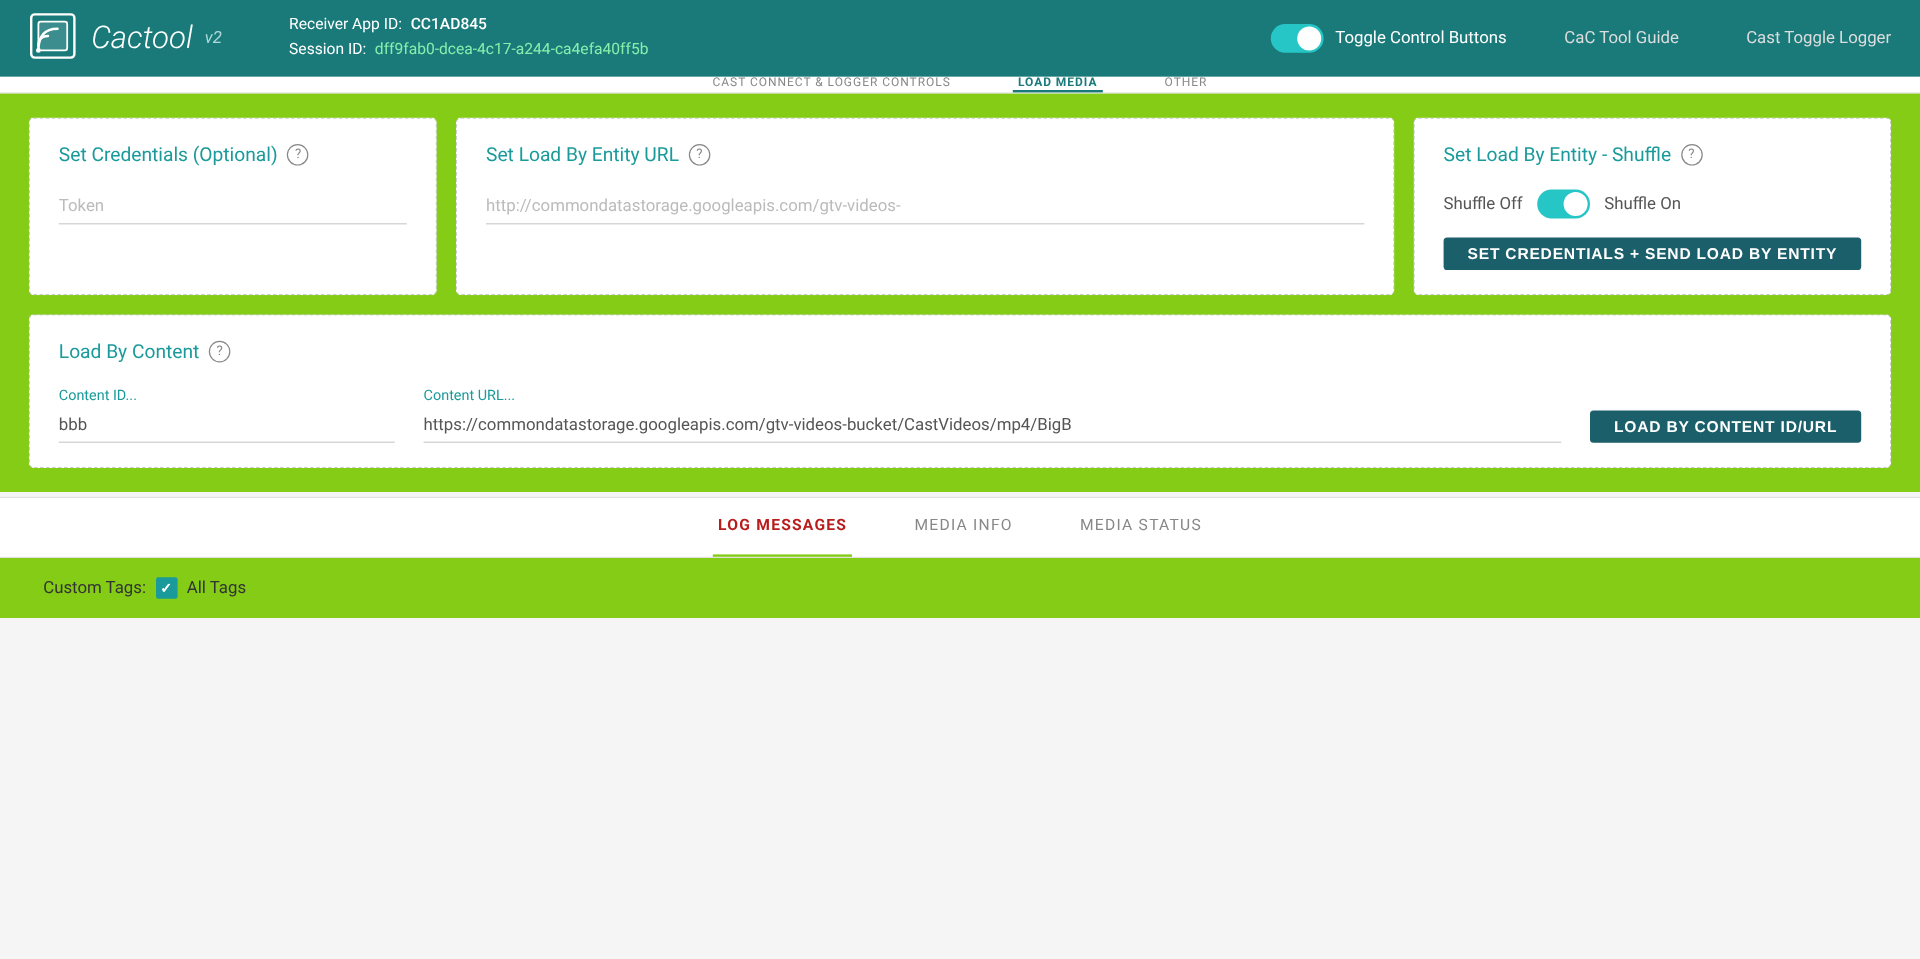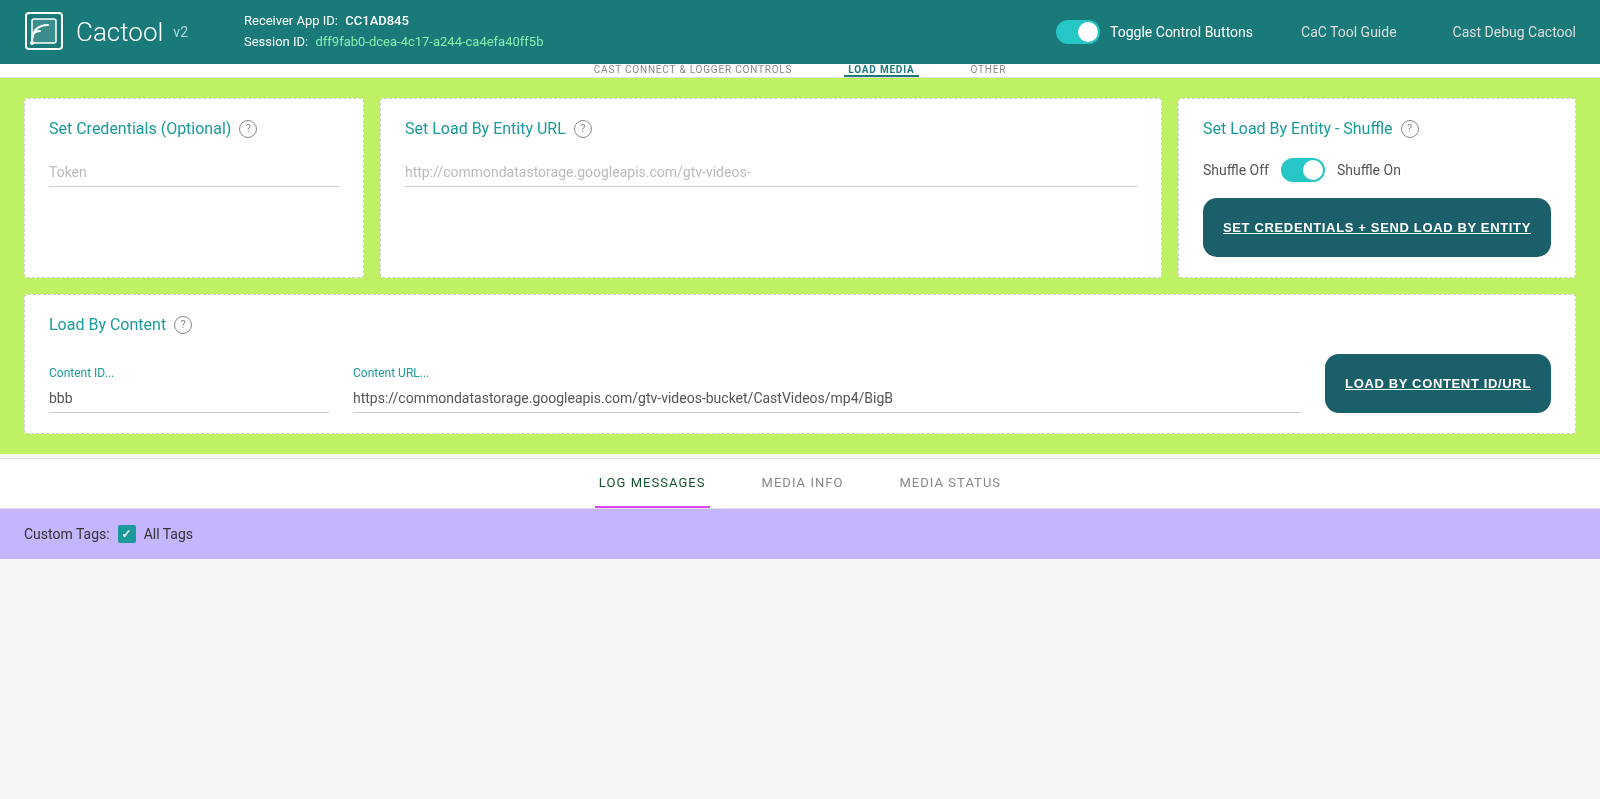--- a/index.html
+++ b/index.html
@@ -11,20 +11,21 @@
       display: flex;
       align-items: center;
       padding: 0 24px;
       height: 64px;
       color: white;
     }
     .header-logo {
       display: flex;
       align-items: center;
       margin-right: 32px;
+      font-style: italic;
     }
     .header-logo-text {
       font-size: 26px;
       font-weight: 300;
       color: white;
       margin-right: 10px;
     }
     .header-logo-v2 {
       font-size: 14px;
       color: #b0d8d8;
@@ -104,21 +105,21 @@
     }
     .tab-item.active {
       color: #1a7a7a;
       border-bottom: 2px solid #1a7a7a;
       font-weight: 700;
     }
 
     
     .main-content {
       padding: 20px 24px;
-      background: #bef264;
+      background: #84cc16;
     }
 
     
     .cards-row {
       display: flex;
       gap: 16px;
       margin-bottom: 16px;
     }
     .card {
       background: white;
@@ -201,29 +202,28 @@
       top: 2px;
       background: white;
       border-radius: 50%;
     }
 
     
     .btn-primary {
       background: #1a5f6a;
       color: white;
       border: none;
-      border-radius: 14px;
-      padding: 22px 20px;
+      border-radius: 3px;
+      padding: 6px 20px;
       font-size: 13px;
       font-weight: 600;
       letter-spacing: 0.05em;
       cursor: pointer;
       white-space: nowrap;
       text-transform: uppercase;
-      text-decoration: underline;
     }
 
     
     .load-content-fields {
       display: flex;
       align-items: flex-end;
       gap: 24px;
     }
     .field-group {
       display: flex;
@@ -254,28 +254,28 @@
       padding: 16px 4px;
       font-size: 13px;
       letter-spacing: 0.08em;
       color: #888;
       cursor: pointer;
       border-bottom: 2px solid transparent;
       text-transform: uppercase;
       font-weight: 400;
     }
     .bottom-tab.active {
-      color: #14532d;
-      border-bottom: 2px solid #d946ef;
-      font-weight: 400;
+      color: #b91c1c;
+      border-bottom: 2px solid #84cc16;
+      font-weight: 700;
     }
 
     .bottom-content {
-      padding: 16px 24px;
-      background: #c4b5fd;
+      padding: 16px 36px;
+      background: #84cc16;
     }
     .custom-tags-row {
       display: flex;
       align-items: center;
       gap: 8px;
     }
     .custom-tags-label {
       font-size: 14px;
       color: #333;
     }
@@ -338,21 +338,21 @@
   <div class="toggle-section">
     <label class="toggle-switch">
 
       <span class="toggle-slider"></span>
     </label>
     <span class="toggle-label">Toggle Control Buttons</span>
   </div>
 
   <div class="header-links">
     <a class="header-link">CaC Tool Guide</a>
-    <a class="header-link">Cast Debug Cactool</a>
+    <a class="header-link">Cast Toggle Logger</a>
   </div>
 </header>
 
 <nav class="tabs-bar">
   <div class="tab-item">CAST CONNECT &amp; LOGGER CONTROLS</div>
   <div class="tab-item active">LOAD MEDIA</div>
   <div class="tab-item">OTHER</div>
 </nav>
 
 <div class="main-content">

